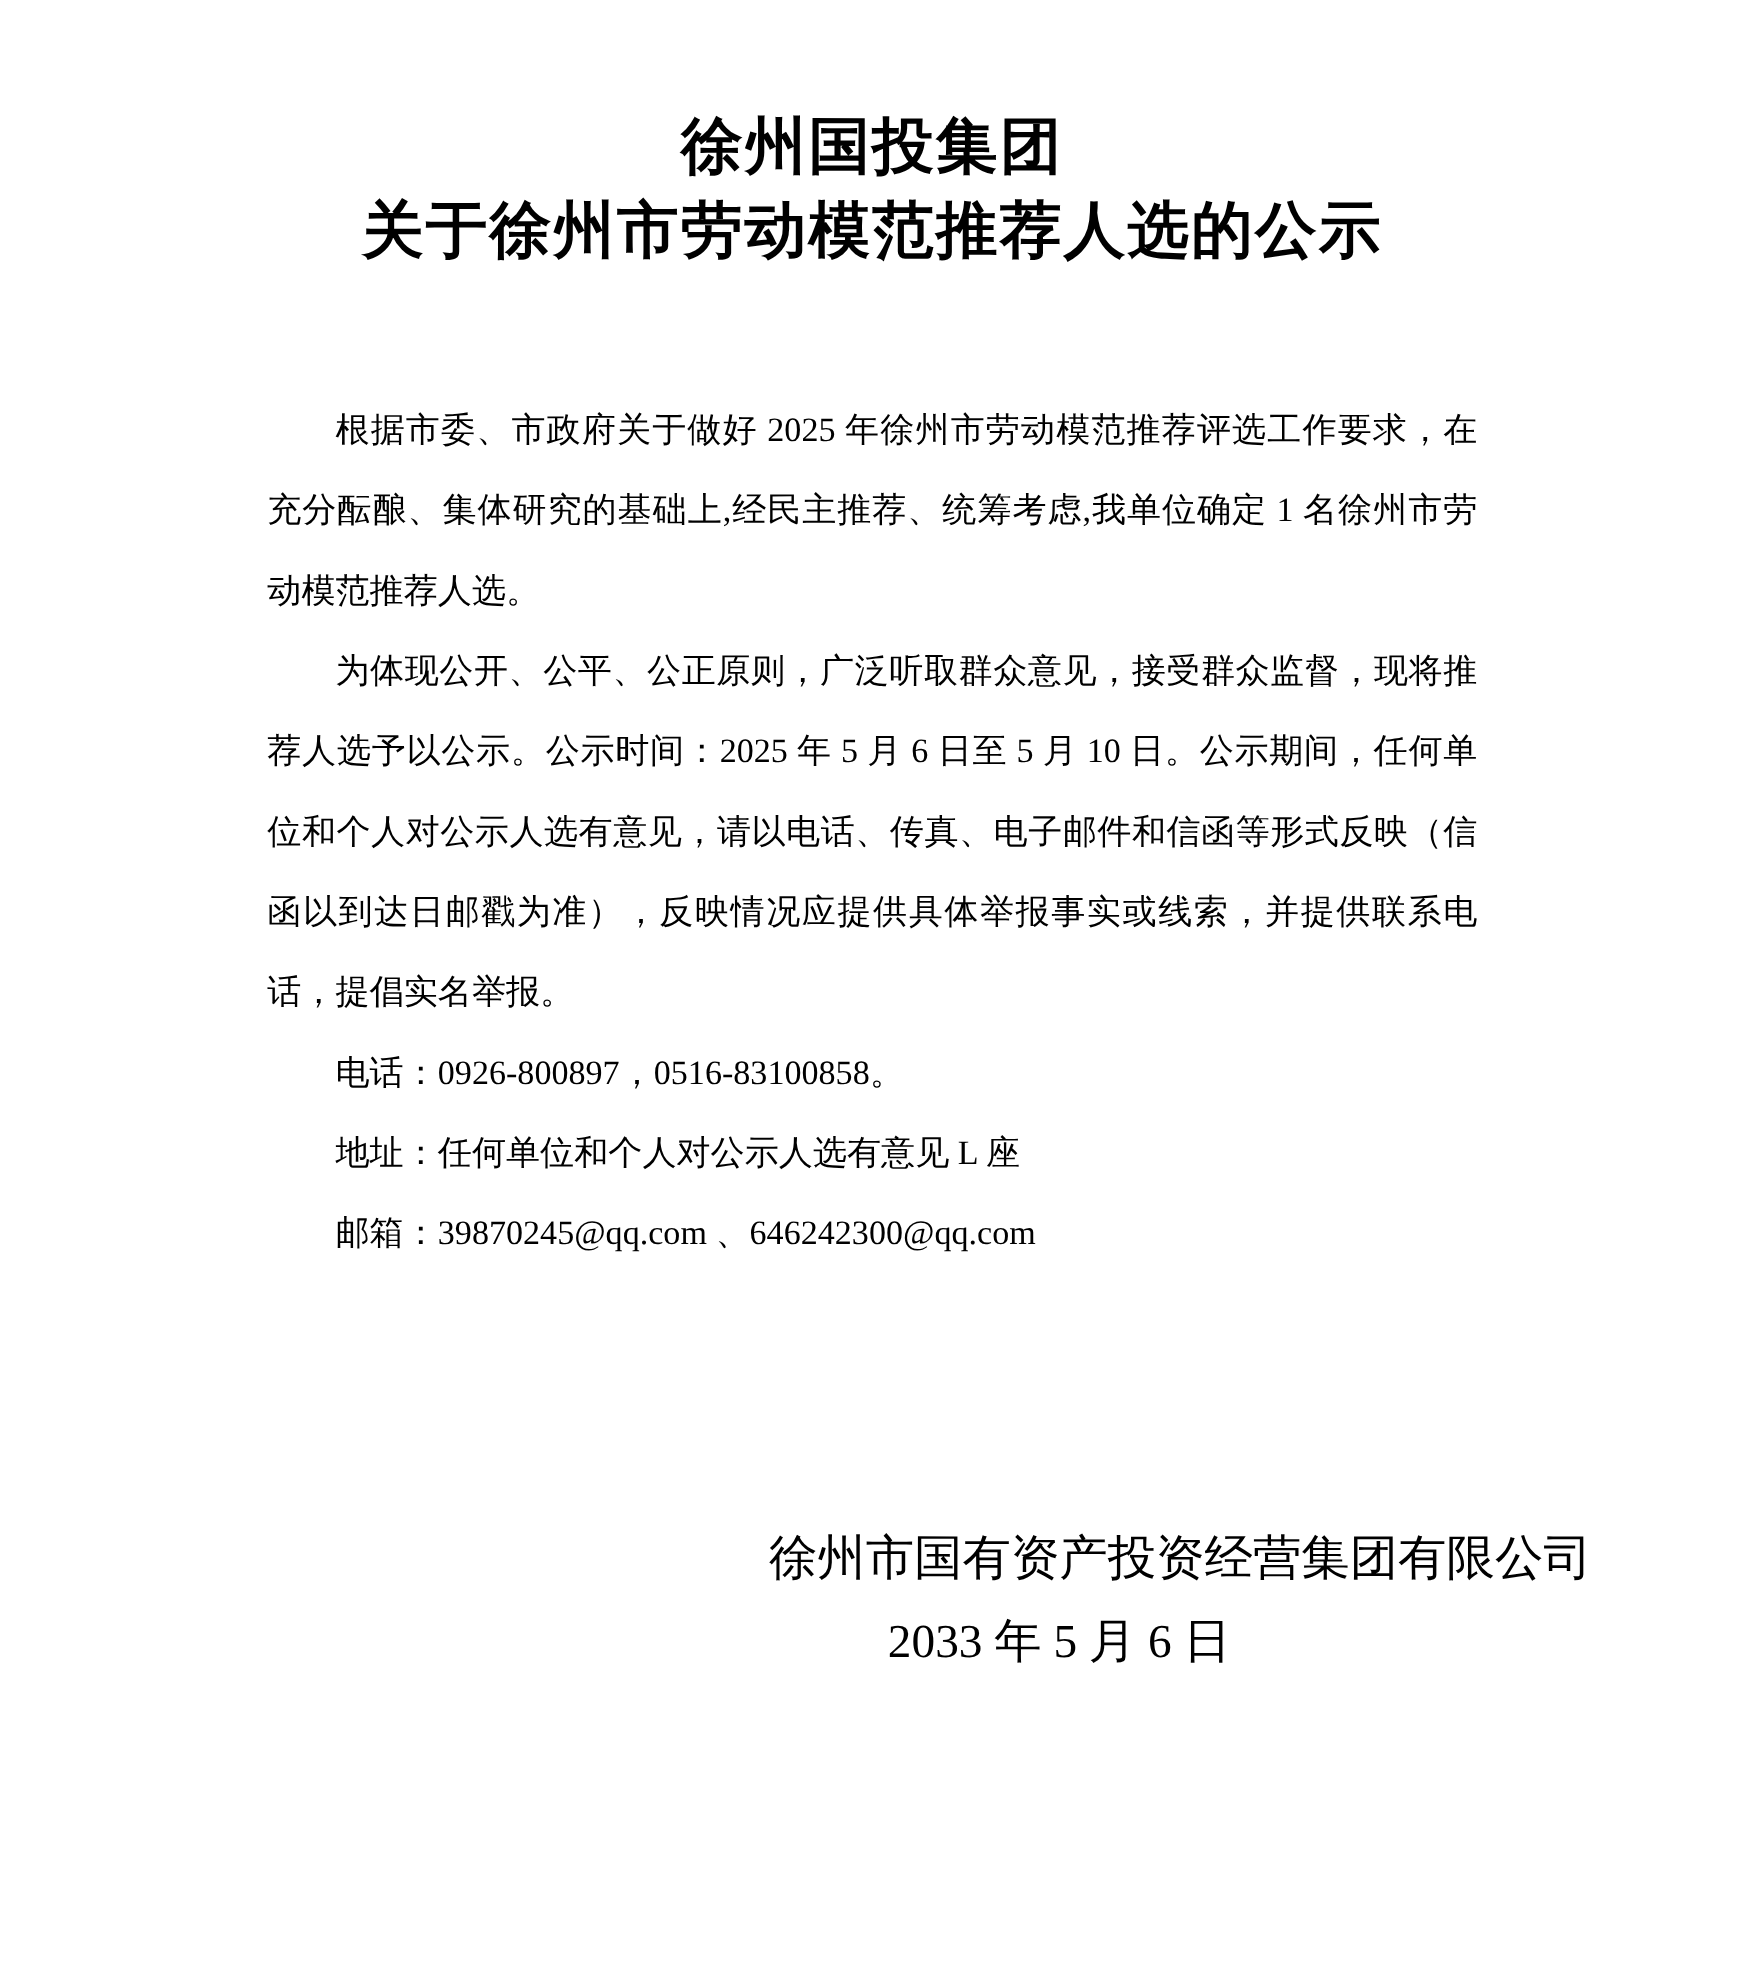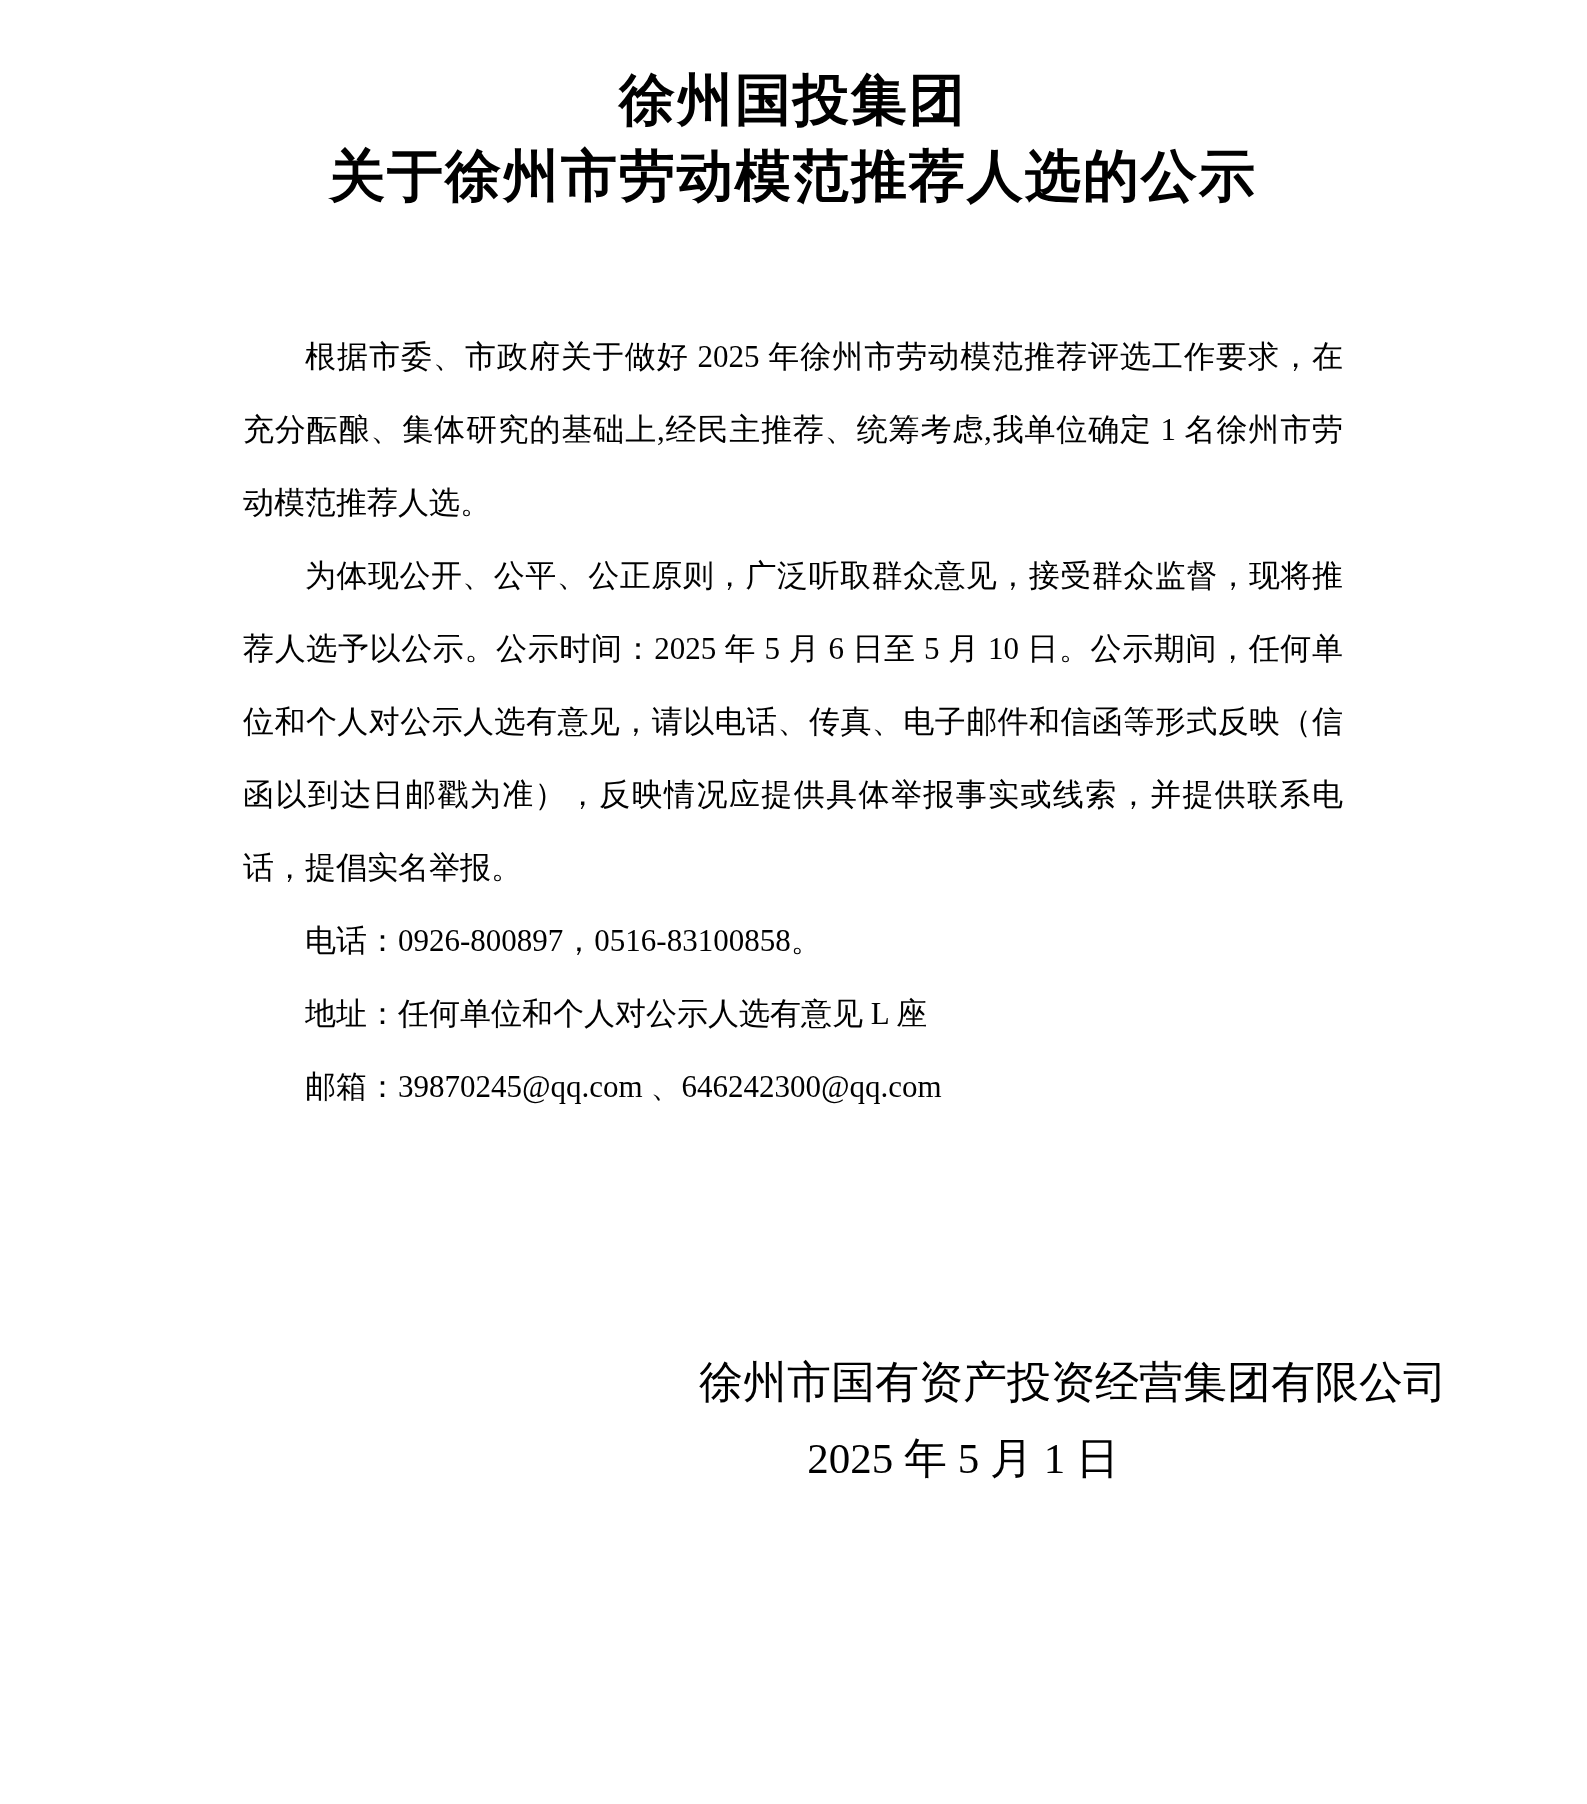--- a/index.html
+++ b/index.html
@@ -9,21 +9,21 @@
   }
   .page {
     position: relative;
     width: 1587px;
     height: 1804px;
     margin: 0 auto;
     background: #ffffff;
     color: #000000;
     font-family: "Liberation Serif", "DejaVu Serif", serif;
     box-sizing: border-box;
-    padding: 62px 244px 0 243px;
+    padding: 96px 244px 0 243px;
     overflow: hidden;
   }
   .title {
     margin: 0;
     text-align: center;
     font-size: 56px;
     font-weight: bold;
     line-height: 76px;
     letter-spacing: 2px;
   }
@@ -77,16 +77,16 @@
   <div class="doc-body">
     <p class="para">根据市委、市政府关于做好 2025 年徐州市劳动模范推荐评选工作要求，在充分酝酿、集体研究的基础上,经民主推荐、统筹考虑,我单位确定 1 名徐州市劳动模范推荐人选。</p>
     <p class="para">为体现公开、公平、公正原则，广泛听取群众意见，接受群众监督，现将推荐人选予以公示。公示时间：2025 年 5 月 6 日至 5 月 10 日。公示期间，任何单位和个人对公示人选有意见，请以电话、传真、电子邮件和信函等形式反映（信函以到达日邮戳为准），反映情况应提供具体举报事实或线索，并提供联系电话，提倡实名举报。</p>
     <p class="contact-line">电话：0926-800897，0516-83100858。</p>
     <p class="contact-line">地址：任何单位和个人对公示人选有意见 L 座</p>
     <p class="contact-line">邮箱：39870245@qq.com 、646242300@qq.com</p>
   </div>
 
   <div class="signature">
     <div class="signature-company">徐州市国有资产投资经营集团有限公司</div>
-    <div class="signature-date">2025 年 5 月 1 日</div>
+    <div class="signature-date">2033 年 5 月 6 日</div>
   </div>
 
 </div>
 
 </body></html>

